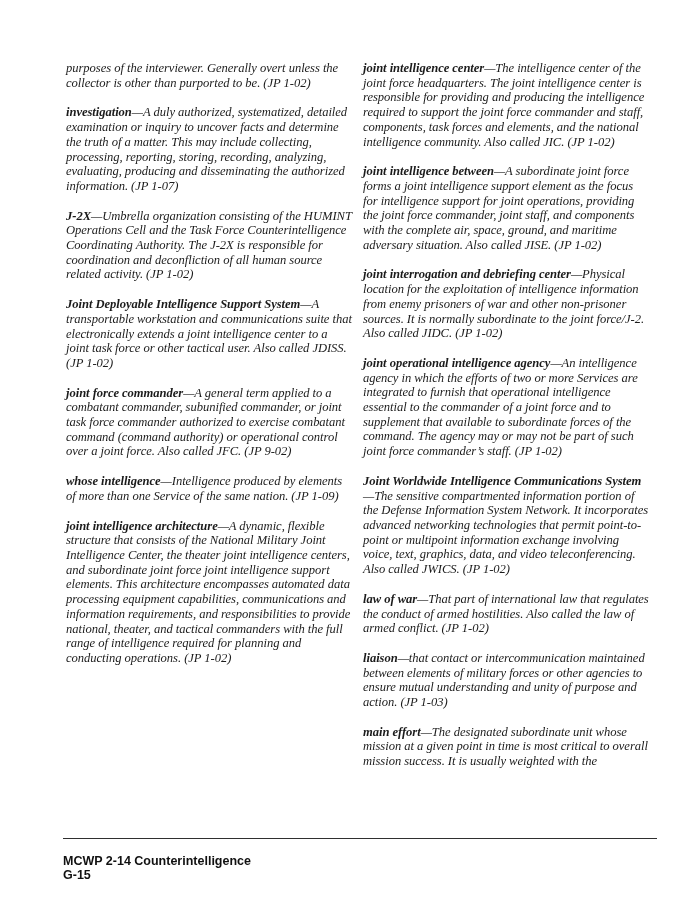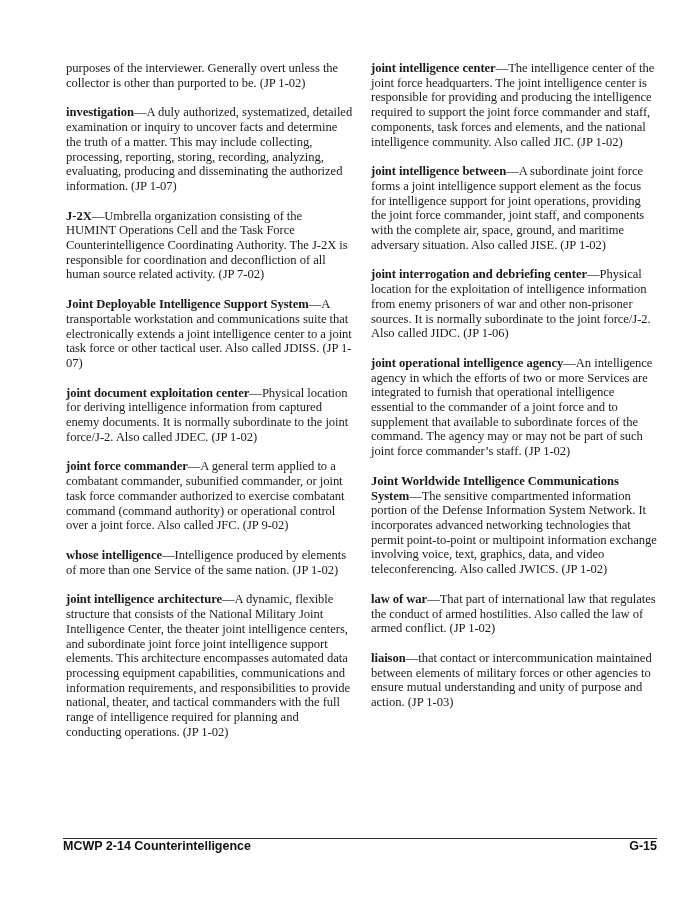--- a/index.html
+++ b/index.html
@@ -11,73 +11,75 @@
     font-family: "Liberation Serif", serif;
     color: #1b1b1b;
     overflow: hidden;
   }
   .content {
     position: absolute;
     left: 66px;
     top: 61px;
     width: 592px;
     display: flex;
-    gap: 18px;
+    gap: 10px;
+    font-style: italic;
   }
   .col {
     width: 287px;
     font-size: 12.6px;
     line-height: 14.7px;
     text-align: left;
     letter-spacing: -0.05px;
   }
   p.entry { margin: 0 0 15px 0; }
   p.entry.sect-gap { margin-top: 12px; }
   .term { font-weight: bold; }
   .footer {
     position: absolute;
     left: 63px;
     top: 838px;
     width: 594px;
     border-top: 1.5px solid #2f2f2f;
-    padding-top: 0;
+    padding-top: 15px;
     display: flex;
     justify-content: space-between;
     align-items: baseline;
     font-family: "Liberation Sans", sans-serif;
     font-weight: bold;
     font-size: 12.5px;
     color: #111111;
+    flex-direction: column;
   }
 </style>
 </head>
 <body>
 
 <div class="page">
   <div class="content">
 
     <div class="col">
       <p class="entry"><span class="term"></span><span>purposes of the interviewer. Generally overt unless the collector is other than purported to be. (JP 1-02)</span></p>
       <p class="entry"><span class="term">investigation</span><span>—A duly authorized, systematized, detailed examination or inquiry to uncover facts and determine the truth of a matter. This may include collecting, processing, reporting, storing, recording, analyzing, evaluating, producing and disseminating the authorized information. (JP 1-07)</span></p>
-      <p class="entry"><span class="term">J-2X</span><span>—Umbrella organization consisting of the HUMINT Operations Cell and the Task Force Counterintelligence Coordinating Authority. The J-2X is responsible for coordination and deconfliction of all human source related activity. (JP 7-02)</span></p>
-      <p class="entry"><span class="term">Joint Deployable Intelligence Support System</span><span>—A transportable workstation and communications suite that electronically extends a joint intelligence center to a joint task force or other tactical user. Also called JDISS. (JP 1-07)</span></p>
-      <p class="entry"><span class="term">joint document exploitation center</span><span>—Physical location for deriving intelligence information from captured enemy documents. It is normally subordinate to the joint force/J-2. Also called JDEC. (JP 1-02)</span></p>
+      <p class="entry"><span class="term">J-2X</span><span>—Umbrella organization consisting of the HUMINT Operations Cell and the Task Force Counterintelligence Coordinating Authority. The J-2X is responsible for coordination and deconfliction of all human source related activity. (JP 1-02)</span></p>
+      <p class="entry"><span class="term">Joint Deployable Intelligence Support System</span><span>—A transportable workstation and communications suite that electronically extends a joint intelligence center to a joint task force or other tactical user. Also called JDISS. (JP 1-02)</span></p>
       <p class="entry"><span class="term">joint force commander</span><span>—A general term applied to a combatant commander, subunified commander, or joint task force commander authorized to exercise combatant command (command authority) or operational control over a joint force. Also called JFC. (JP 9-02)</span></p>
-      <p class="entry"><span class="term">whose intelligence</span><span>—Intelligence produced by elements of more than one Service of the same nation. (JP 1-02)</span></p>
+      <p class="entry"><span class="term">whose intelligence</span><span>—Intelligence produced by elements of more than one Service of the same nation. (JP 1-09)</span></p>
       <p class="entry"><span class="term">joint intelligence architecture</span><span>—A dynamic, flexible structure that consists of the National Military Joint Intelligence Center, the theater joint intelligence centers, and subordinate joint force joint intelligence support elements. This architecture encompasses automated data processing equipment capabilities, communications and information requirements, and responsibilities to provide national, theater, and tactical commanders with the full range of intelligence required for planning and conducting operations. (JP 1-02)</span></p>
     </div>
 
     <div class="col">
       <p class="entry"><span class="term">joint intelligence center</span><span>—The intelligence center of the joint force headquarters. The joint intelligence center is responsible for providing and producing the intelligence required to support the joint force commander and staff, components, task forces and elements, and the national intelligence community. Also called JIC. (JP 1-02)</span></p>
       <p class="entry"><span class="term">joint intelligence between</span><span>—A subordinate joint force forms a joint intelligence support element as the focus for intelligence support for joint operations, providing the joint force commander, joint staff, and components with the complete air, space, ground, and maritime adversary situation. Also called JISE. (JP 1-02)</span></p>
-      <p class="entry"><span class="term">joint interrogation and debriefing center</span><span>—Physical location for the exploitation of intelligence information from enemy prisoners of war and other non-prisoner sources. It is normally subordinate to the joint force/J-2. Also called JIDC. (JP 1-06)</span></p>
+      <p class="entry"><span class="term">joint interrogation and debriefing center</span><span>—Physical location for the exploitation of intelligence information from enemy prisoners of war and other non-prisoner sources. It is normally subordinate to the joint force/J-2. Also called JIDC. (JP 1-02)</span></p>
       <p class="entry"><span class="term">joint operational intelligence agency</span><span>—An intelligence agency in which the efforts of two or more Services are integrated to furnish that operational intelligence essential to the commander of a joint force and to supplement that available to subordinate forces of the command. The agency may or may not be part of such joint force commander’s staff. (JP 1-02)</span></p>
       <p class="entry"><span class="term">Joint Worldwide Intelligence Communications System</span><span>—The sensitive compartmented information portion of the Defense Information System Network. It incorporates advanced networking technologies that permit point-to-point or multipoint information exchange involving voice, text, graphics, data, and video teleconferencing. Also called JWICS. (JP 1-02)</span></p>
       <p class="entry sect-gap"><span class="term">law of war</span><span>—That part of international law that regulates the conduct of armed hostilities. Also called the law of armed conflict. (JP 1-02)</span></p>
       <p class="entry"><span class="term">liaison</span><span>—that contact or intercommunication maintained between elements of military forces or other agencies to ensure mutual understanding and unity of purpose and action. (JP 1-03)</span></p>
+      <p class="entry sect-gap"><span class="term">main effort</span><span>—The designated subordinate unit whose mission at a given point in time is most critical to overall mission success. It is usually weighted with the</span></p>
     </div>
 
   </div>
 
   <div class="footer">
     <span>MCWP 2-14 Counterintelligence</span>
     <span>G-15</span>
   </div>
 </div>
 

